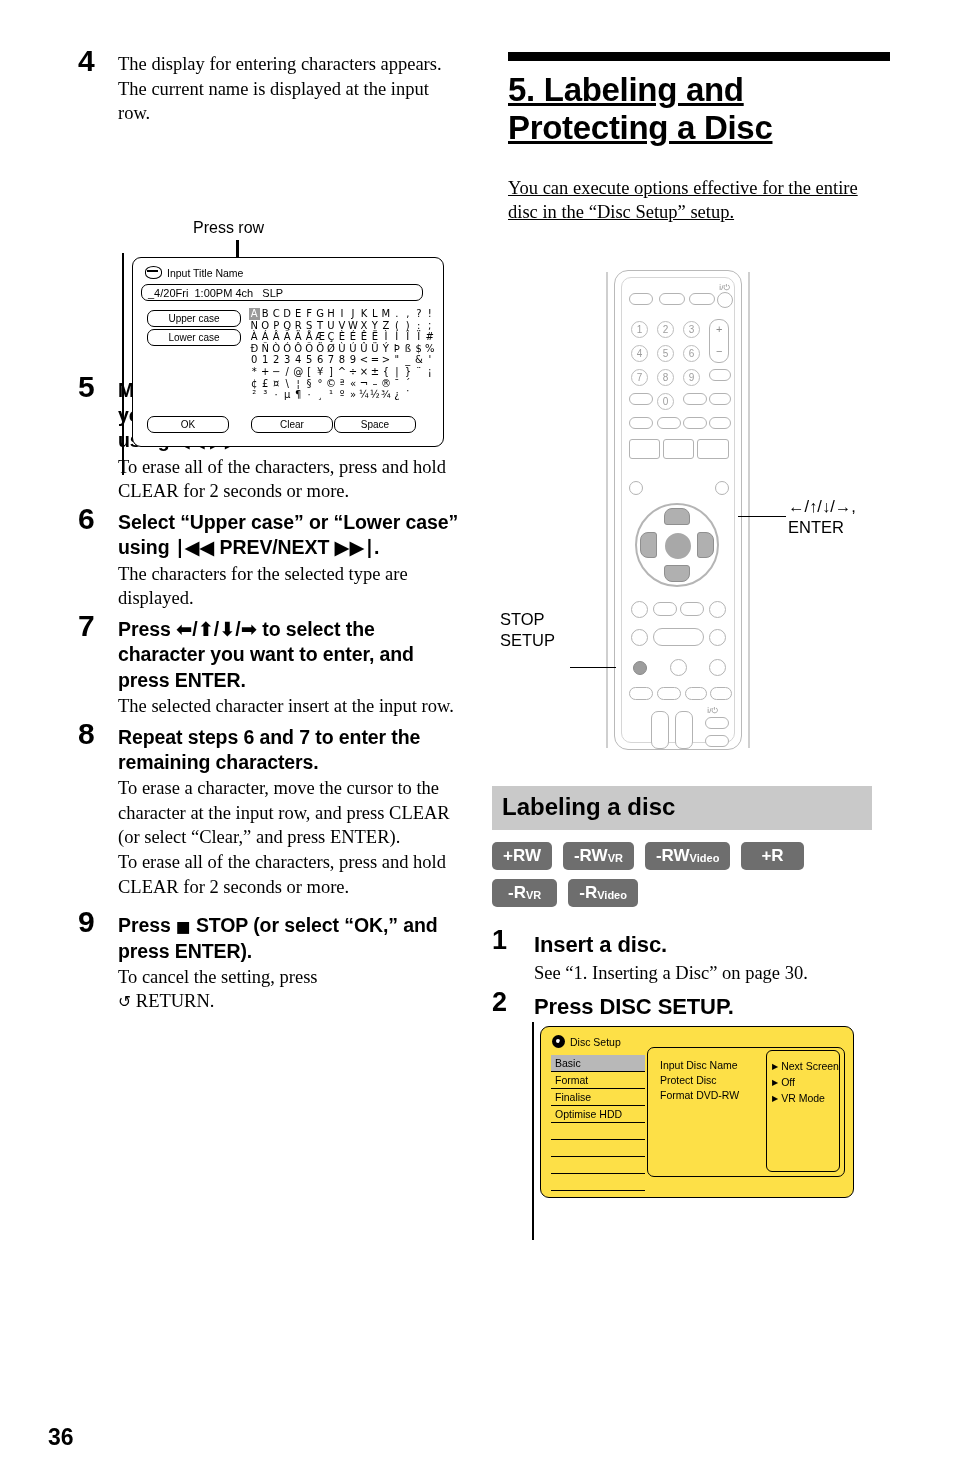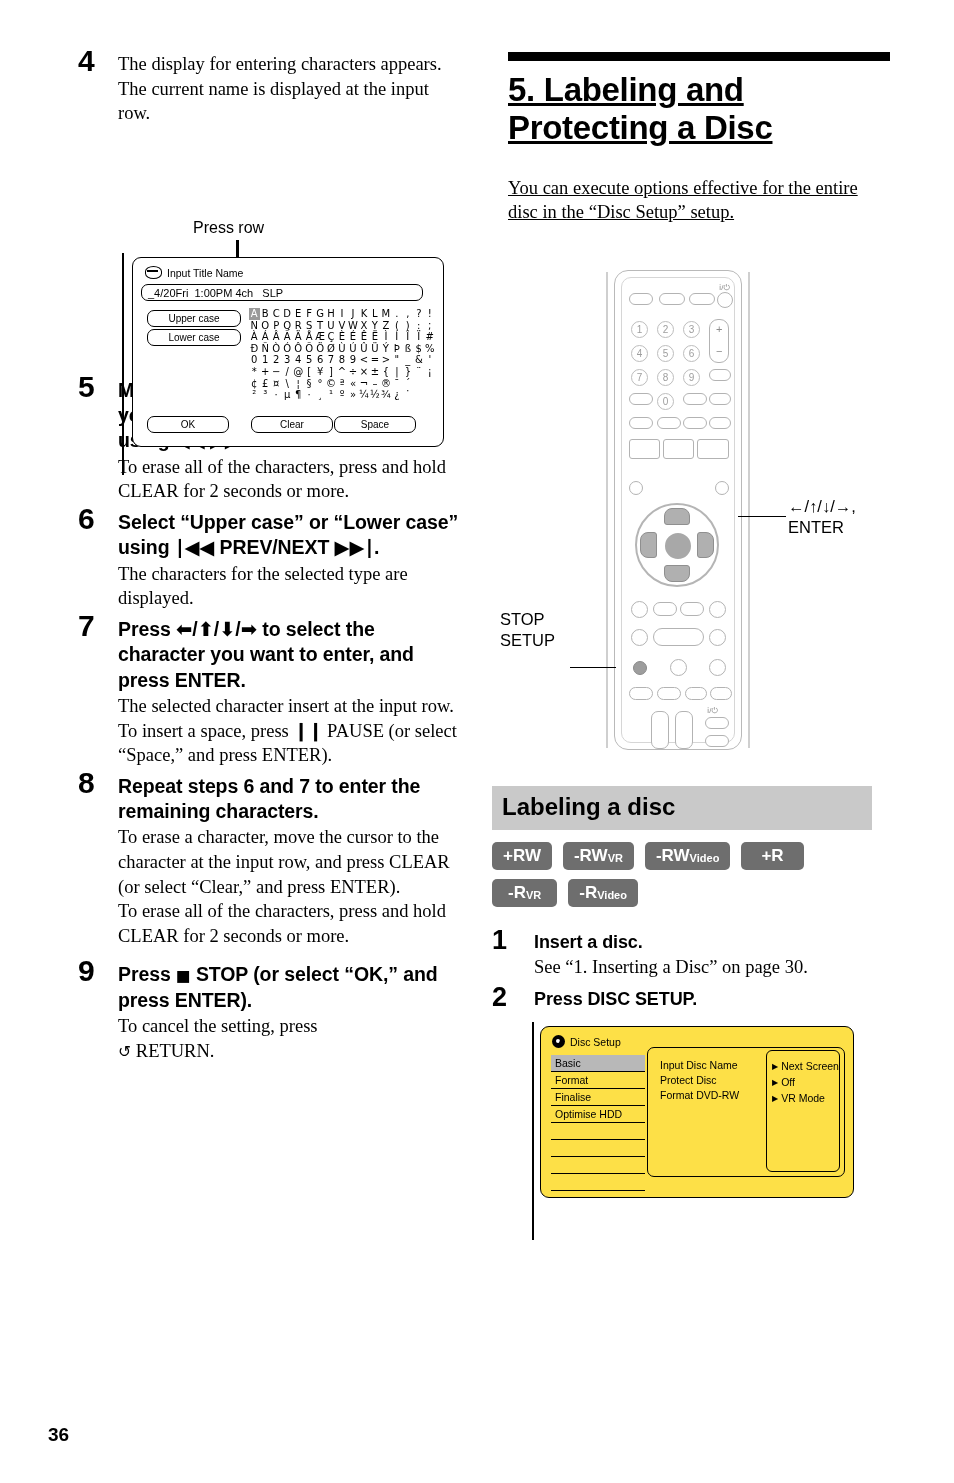--- a/index.html
+++ b/index.html
@@ -21,21 +21,21 @@
     font-family:"Liberation Sans", sans-serif;
     font-weight:bold;font-size:30px;line-height:1;
   }
   .step .num.small{font-size:27px;top:-4px;}
   .step h3{
     margin:0 0 1px 0;
     font-family:"Liberation Sans", sans-serif;
     font-weight:bold;font-size:19.5px;line-height:1.30;
     letter-spacing:-0.1px;
   }
-  .step h3.sm{font-size:18px;}
+  .step h3.sm{font-size:22px;}
   .step p{
     margin:0;font-size:18.5px;line-height:1.33;
     font-family:"Liberation Serif", serif;
   }
 
   
   .gly{font-family:"DejaVu Sans", sans-serif;font-weight:bold;}
   .gly-sm{font-family:"DejaVu Sans", sans-serif;font-size:0.85em;}
 
   
@@ -158,21 +158,21 @@
     position:absolute;left:118px;top:2px;width:74px;height:122px;
     border:1.4px solid #000;border-radius:6px;font-size:10.5px;line-height:15px;
     padding:8px 0 0 5px;box-sizing:border-box;
   }
   .ds-right .r{white-space:nowrap;}
   .tri{font-size:8px;position:relative;top:-1px;margin-right:3px;}
 
   
   .pageno{
     position:absolute;left:48px;top:1424px;
-    font-family:"Liberation Sans", sans-serif;font-weight:bold;font-size:19px;
+    font-family:"Liberation Sans", sans-serif;font-weight:bold;font-size:23px;
   }
 </style>
 </head>
 <body>
 
 <div class="page">
 
   <div class="col-left">
 
     <div class="step" style="margin-bottom:2px;">
@@ -192,21 +192,20 @@
     <div class="step" style="margin-bottom:6px;">
       <div class="num">6</div>
       <h3>Select “Upper case” or “Lower case” using <span class="gly">∣◀◀</span> PREV/NEXT <span class="gly">▶▶∣</span>.</h3>
       <p>The characters for the selected type are displayed.</p>
     </div>
 
     <div class="step" style="margin-bottom:6px;">
       <div class="num">7</div>
       <h3>Press <span class="gly">⬅</span>/<span class="gly">⬆</span>/<span class="gly">⬇</span>/<span class="gly">➡</span> to select the character you want to enter, and press ENTER.</h3>
       <p>The selected character insert at the input row.</p>
-      <p>To insert a space, press <span class="gly" style="letter-spacing:-1px;">❙❙</span> PAUSE (or select “Space,” and press ENTER).</p>
     </div>
 
     <div class="step" style="margin-bottom:6px;">
       <div class="num">8</div>
       <h3>Repeat steps 6 and 7 to enter the remaining characters.</h3>
       <p>To erase a character, move the cursor to the character at the input row, and press CLEAR (or select “Clear,” and press ENTER).</p>
       <p>To erase all of the characters, press and hold CLEAR for 2 seconds or more.</p>
     </div>
 
     <div class="step" style="margin-top:14px;">

